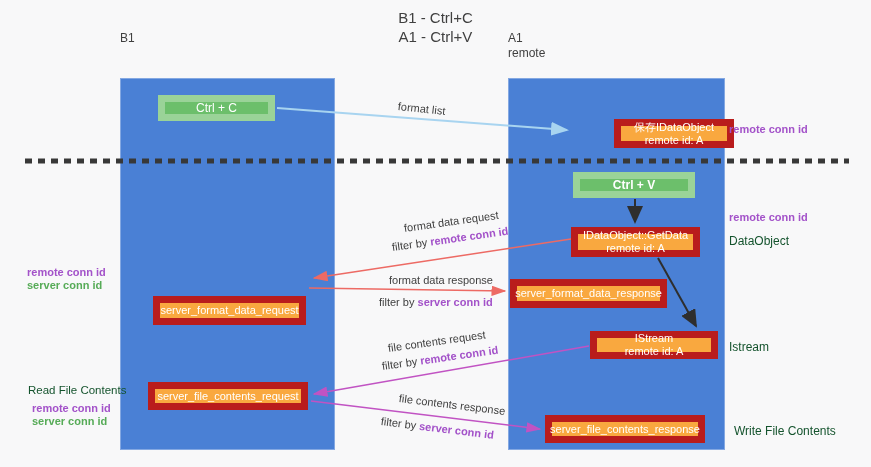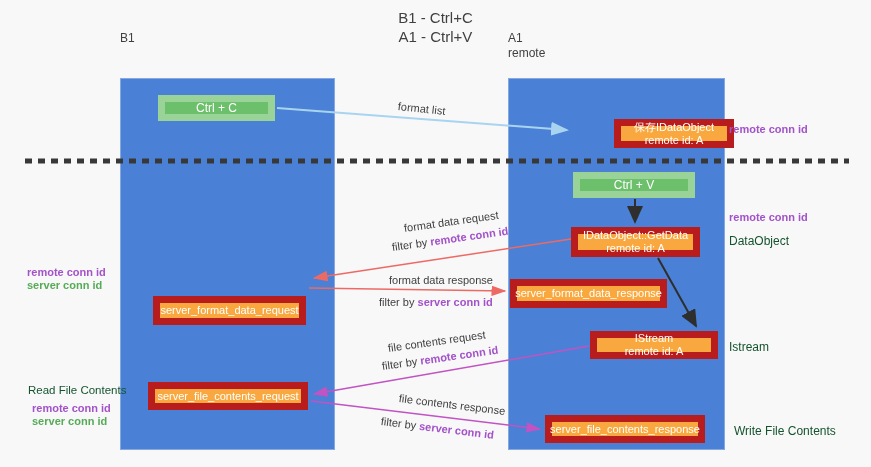--- a/index.html
+++ b/index.html
@@ -103,21 +103,21 @@
 
   <div class="node green" style="left:158px; top:95px; width:117px; height:26px;">
     <div>Ctrl + C</div>
   </div>
 
   <div class="node" style="left:575px; top:119px; width:120px; height:29px;margin-left:39px;">
     <div>保存IDataObject</div>
     <div>remote id: A</div>
   </div>
 
-  <div class="node green" style="left:573px; top:172px; width:122px; height:26px;">
+  <div class="node green" style="left:573px; top:172px; width:122px; height:26px;font-weight:bold;">
     <div>Ctrl + V</div>
   </div>
 
   <div class="node" style="left:571px; top:227px; width:129px; height:30px;">
     <div>IDataObject::GetData</div>
     <div>remote id: A</div>
   </div>
 
   <div class="node" style="left:153px; top:266px; width:153px; height:29px;margin-top:30px;">
     <div>server_format_data_request</div>

